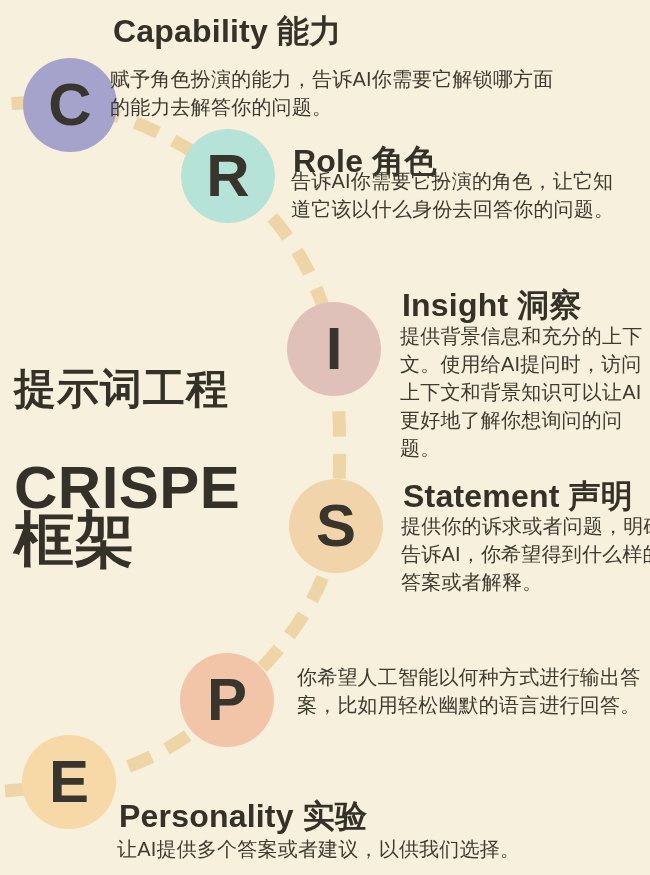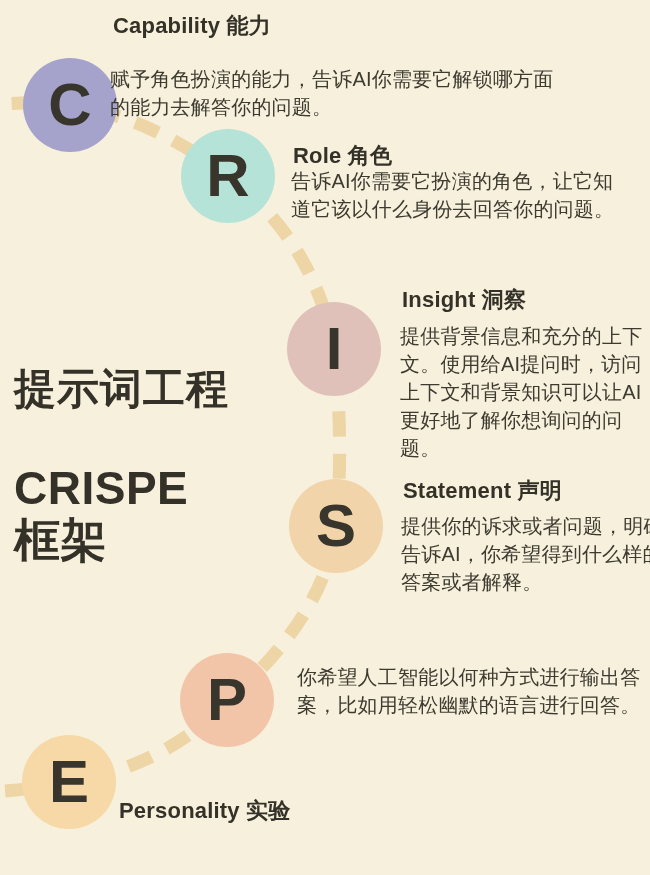--- a/index.html
+++ b/index.html
@@ -18,21 +18,21 @@
     color:#38352c;
   }
   .circle-c{left:23px;top:58px;}
   .circle-r{left:181px;top:129px;}
   .circle-i{left:287px;top:302px;}
   .circle-s{left:289px;top:479px;}
   .circle-p{left:180px;top:653px;}
   .circle-e{left:22px;top:735px;}
   .step-title{
     position:absolute;z-index:3;
-    font-weight:700;font-size:22px;line-height:1.15;
+    font-weight:700;font-size:32px;line-height:1.15;
     letter-spacing:0.2px;
     white-space:nowrap;
   }
   .step-desc{
     position:absolute;z-index:3;
     font-size:20px;line-height:28px;
     letter-spacing:0.2px;
   }
   .t-cap{left:113px;top:13px;}
   .d-cap{left:110px;top:47px;width:462px;margin-top:18px;}
@@ -46,21 +46,21 @@
   .d-pers{left:297px;top:663px;width:350px;}
   .t-exp{left:119px;top:798px;}
   .d-exp{left:117px;top:835px;width:500px;}
   .headline{
     position:absolute;z-index:3;left:14px;top:366px;
     font-weight:700;font-size:42px;line-height:1.1;
     white-space:nowrap;letter-spacing:1px;
   }
   .framework{
     position:absolute;z-index:3;left:14px;top:462px;
-    font-weight:700;font-size:46px;line-height:52px;
+    font-weight:700;font-size:60px;line-height:52px;
     letter-spacing:0.5px;
   }
 </style>
 </head>
 <body>
 
 <div class="canvas" style="background-color: rgb(247, 240, 221); color: rgb(52, 49, 40);">
 
   <svg class="dash-layer" width="650" height="875" viewBox="0 0 650 875" aria-hidden="true">
     <path d="M -30 108
@@ -100,20 +100,21 @@
 
   <div class="step-title t-insight">Insight 洞察</div>
   <div class="step-desc d-insight" style="color: rgb(61, 58, 48);">提供背景信息和充分的上下文。使用给AI提问时，访问上下文和背景知识可以让AI更好地了解你想询问的问题。</div>
 
   <div class="step-title t-stmt">Statement 声明</div>
   <div class="step-desc d-stmt" style="color: rgb(61, 58, 48);">提供你的诉求或者问题，明确告诉AI，你希望得到什么样的答案或者解释。</div>
 
   <div class="step-desc d-pers" style="color: rgb(61, 58, 48);">你希望人工智能以何种方式进行输出答案，比如用轻松幽默的语言进行回答。</div>
 
   <div class="step-title t-exp">Personality 实验</div>
+  <div class="step-desc d-exp" style="color: rgb(61, 58, 48);">让AI提供多个答案或者建议，以供我们选择。</div>
 
   <div class="headline">提示词工程</div>
   <div class="framework">
     <div>CRISPE</div>
     <div>框架</div>
   </div>
 
 </div>
 
 </body></html>

